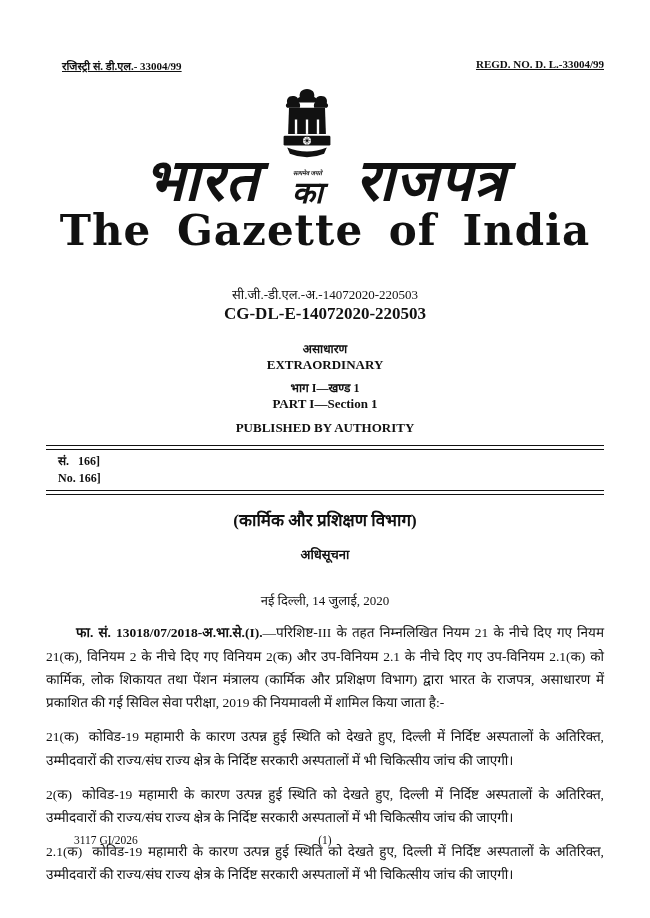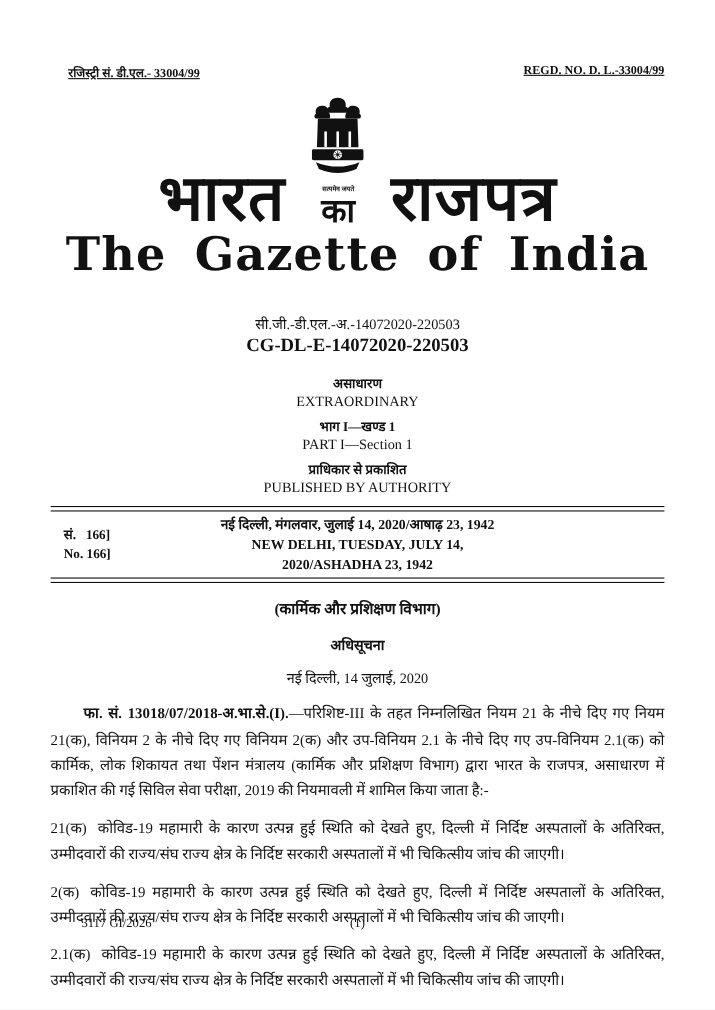--- a/index.html
+++ b/index.html
@@ -7,51 +7,51 @@
     width:650px;height:918px;margin:0 auto;background:#ffffff;color:#111;
     position:relative;box-sizing:border-box;padding:58px 46px 0 46px;
     font-family:"Liberation Serif","DejaVu Serif",serif;overflow:hidden;
   }
   
   .reg-row{display:flex;justify-content:space-between;font-size:11px;font-weight:bold;}
   .reg-row .reg{text-decoration:underline;}
   .reg-left{margin-left:16px;}
   
   .masthead{margin-top:14px;text-align:center;}
-  .title-line{display:flex;justify-content:center;align-items:flex-end;gap:12px;}
+  .title-line{display:flex;justify-content:center;align-items:flex-end;gap:12px;font-style:italic;}
   .big-word{font-size:58px;font-weight:bold;line-height:0.95;letter-spacing:1px;}
   .mid-col{display:flex;flex-direction:column;align-items:center;width:72px;}
   .motto{font-size:6px;font-weight:bold;line-height:1.1;white-space:nowrap;}
   .ka{font-size:30px;font-weight:bold;line-height:1;margin-top:1px;}
   .english-title{
     font-family:"DejaVu Serif","Liberation Serif",serif;
     font-size:42px;font-weight:bold;line-height:1.0;margin-top:2px;
     word-spacing:10px;letter-spacing:1px;
   }
   
   .codes{text-align:center;margin-top:34px;line-height:1.35;}
   .code-hi{font-size:13px;}
   .code-en{font-size:17px;font-weight:bold;}
   
   .edition{text-align:center;margin-top:16px;}
   .edition .hi-sm{font-size:12px;font-weight:bold;line-height:1.2;}
-  .edition .en-sm{font-size:13px;font-weight:normal;line-height:1.2;margin-top:1px;}
+  .edition .en-sm{font-size:13px;font-weight:bold;line-height:1.2;margin-top:1px;}
   .edition .grp{margin-top:8px;}
   
   .issue-bar{margin-top:9px;}
   .dbl-rule{height:3px;border-top:1.5px solid #111;border-bottom:1px solid #111;}
   .issue-row{display:grid;grid-template-columns:110px 1fr 110px;align-items:center;padding:3px 0;gap:30px;}
   .issue-no div{font-size:12px;font-weight:bold;line-height:1.45;padding-left:12px;white-space:pre;}
   .issue-dates{text-align:center;font-size:12.5px;font-weight:bold;line-height:1.45;}
   
   .ministry{text-align:center;}
   .ministry-name{font-size:14px;font-weight:bold;margin-top:22px;}
-  .ministry-dept{font-size:14px;font-weight:bold;margin-top:13px;}
+  .ministry-dept{font-size:17px;font-weight:bold;margin-top:13px;}
   .doc-type{font-size:13px;font-weight:bold;margin-top:14px;}
-  .place-date{font-size:13px;margin-top:12px;}
+  .place-date{font-size:13px;margin-top:28px;}
   
   .body-text{font-size:13.5px;line-height:1.72;text-align:justify;margin-top:12px;}
   .opening{text-indent:30px;margin:0;}
   .opening b{font-weight:bold;}
   .amendment{margin:11px 0 0 0;}
   .amendment .lbl{margin-right:10px;}
   
   .footer{position:absolute;left:46px;right:46px;bottom:72px;display:grid;grid-template-columns:1fr 1fr 1fr;font-size:11.5px;}
   .footer .print-no{padding-left:28px;}
   .footer .page-no{text-align:center;}
@@ -103,35 +103,30 @@
   <div class="edition">
     <div class="grp">
       <div class="hi-sm">असाधारण</div>
       <div class="en-sm">EXTRAORDINARY</div>
     </div>
     <div class="grp">
       <div class="hi-sm">भाग I—खण्ड 1</div>
       <div class="en-sm">PART I—Section 1</div>
     </div>
     <div class="grp">
-      <div class="hi-sm">प्राधिकार से प्रकाशित</div>
       <div class="en-sm">PUBLISHED BY AUTHORITY</div>
     </div>
   </div>
 
   <div class="issue-bar">
     <div class="dbl-rule"></div>
     <div class="issue-row">
       <div class="issue-no">
         <div>सं.   166]</div>
         <div>No. 166]</div>
-      </div>
-      <div class="issue-dates">
-        <div>नई दिल्ली, मंगलवार, जुलाई 14, 2020/आषाढ़ 23, 1942</div>
-        <div>NEW DELHI, TUESDAY, JULY 14, 2020/ASHADHA 23, 1942</div>
       </div>
       <div></div>
     </div>
     <div class="dbl-rule"></div>
   </div>
 
   <div class="ministry">
     <div class="ministry-dept">(कार्मिक और प्रशिक्षण विभाग)</div>
     <div class="doc-type">अधिसूचना</div>
     <div class="place-date">नई दिल्ली, 14 जुलाई, 2020</div>

